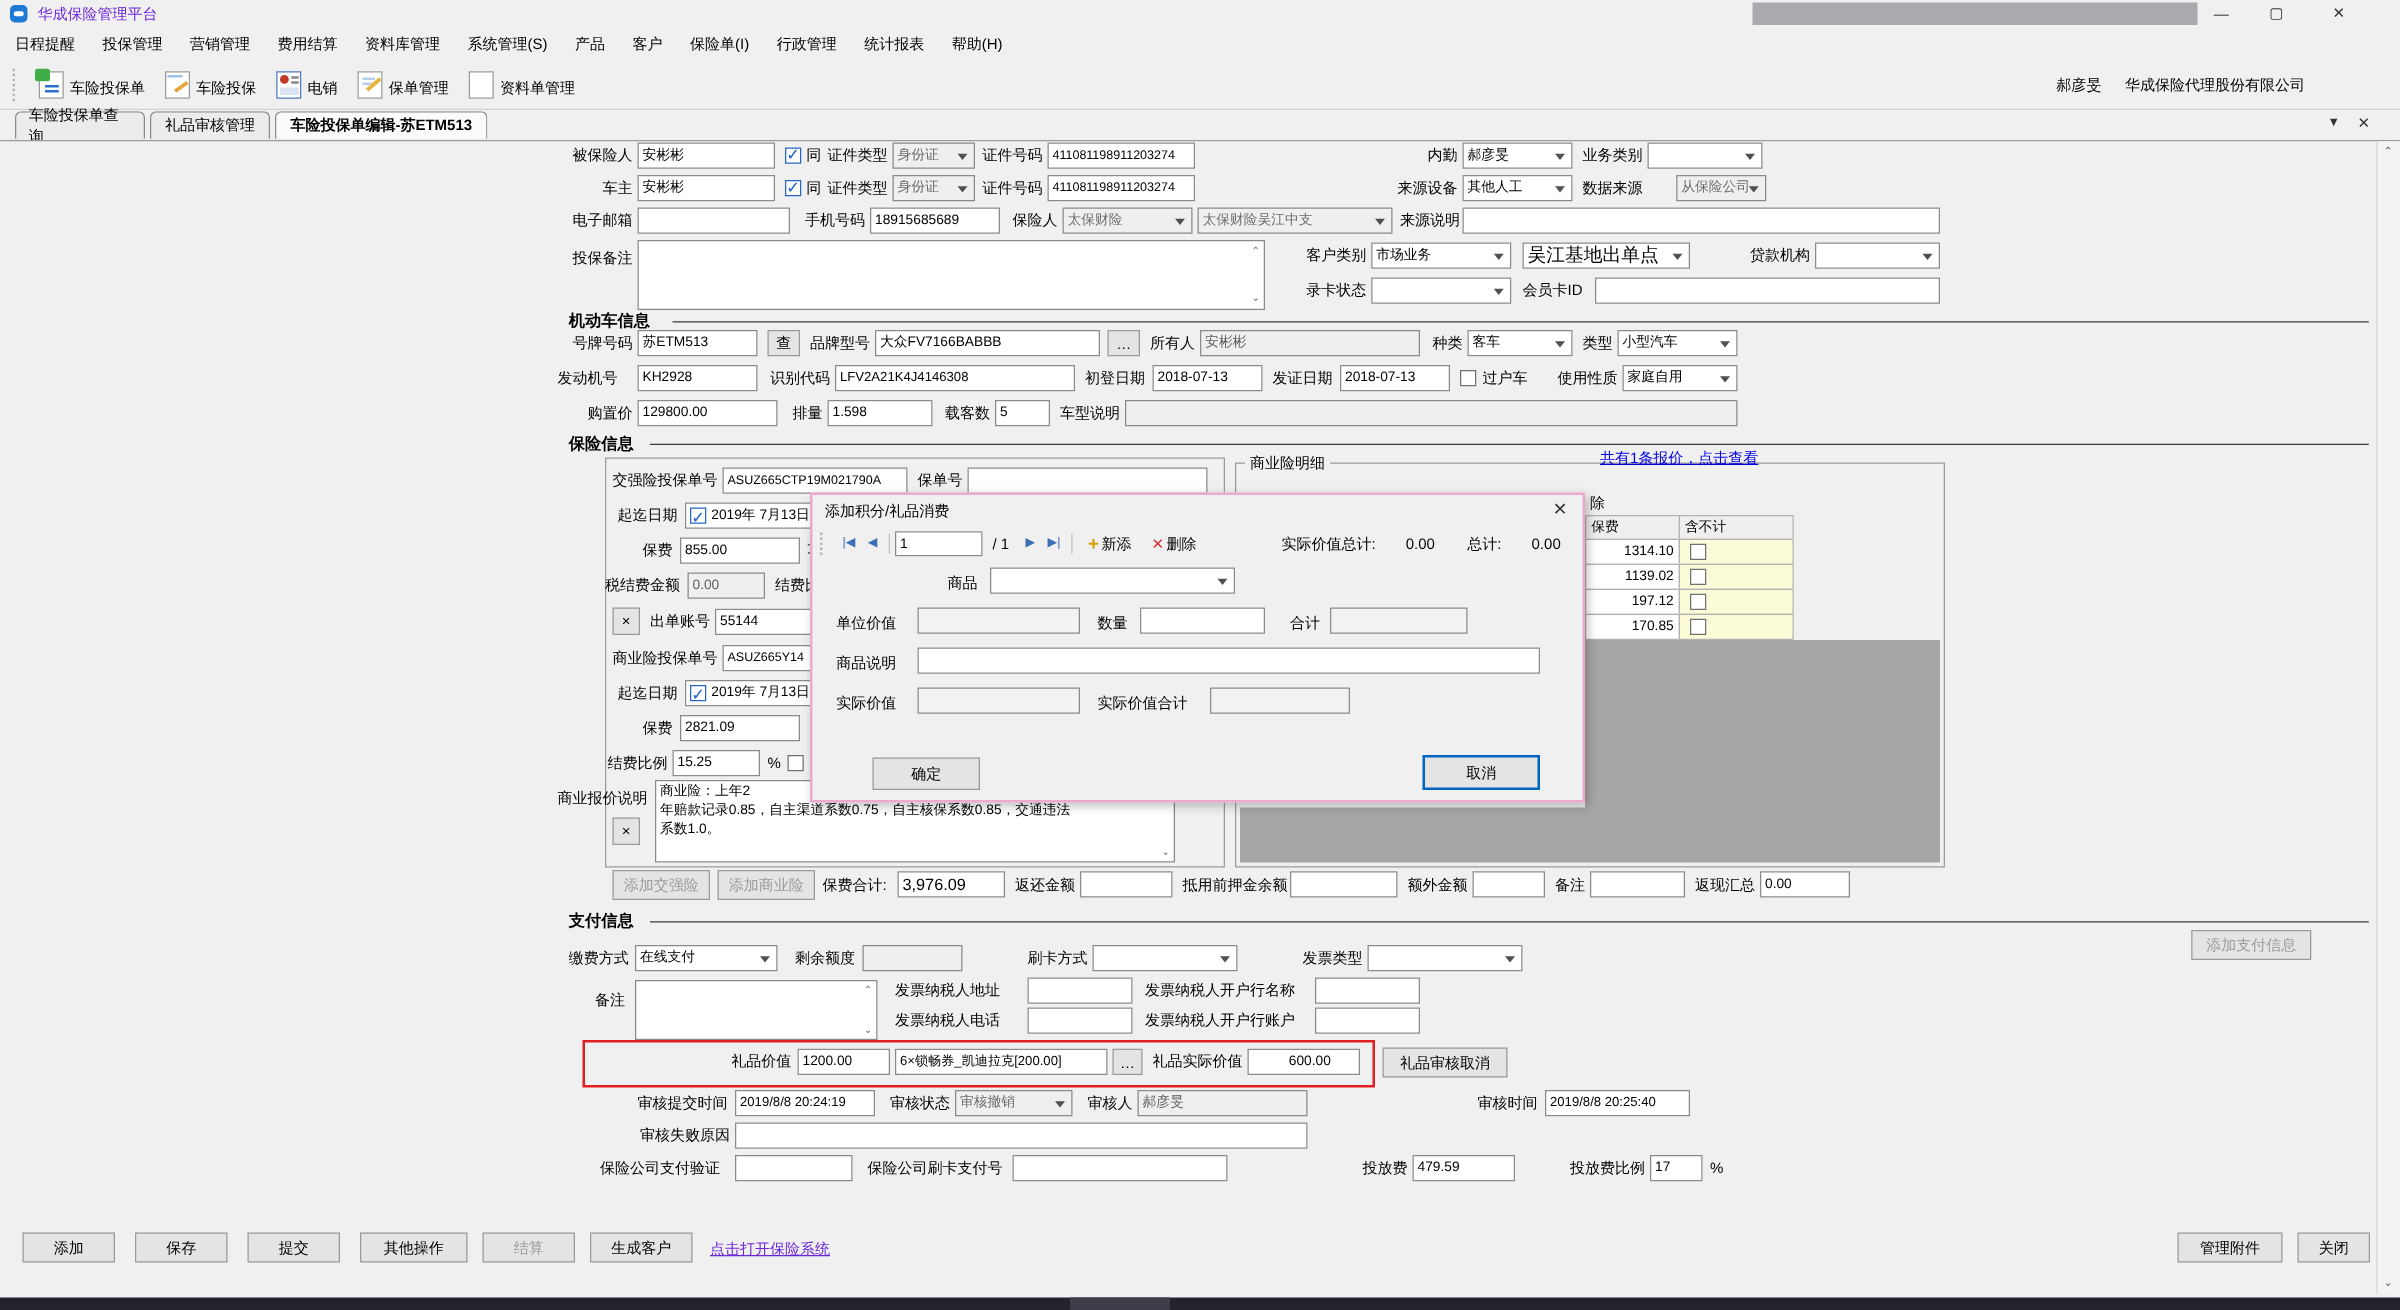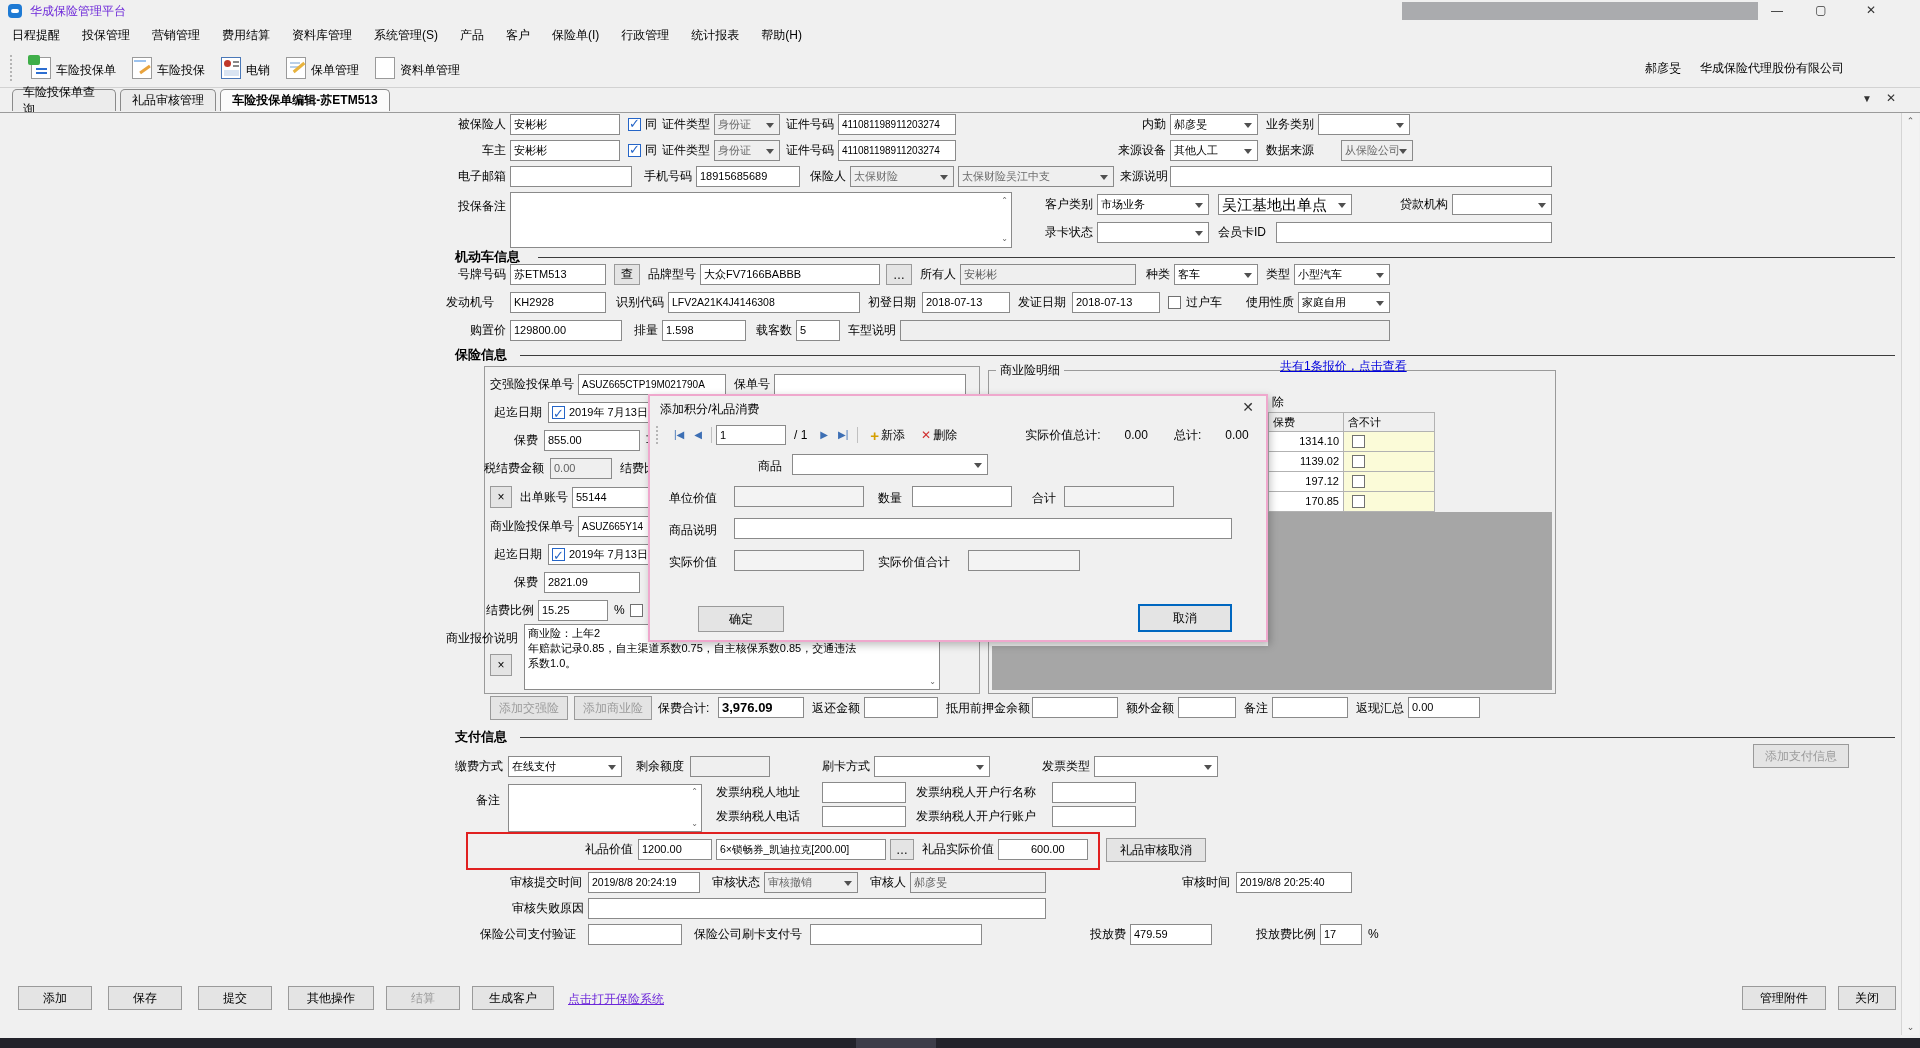--- a/index.html
+++ b/index.html
@@ -300,21 +300,21 @@
 <div class="gridcell" style="left:1343px;top:491px;width:92px;height:21px;background:#fbfbd8;">
     <span class="cb" style="left:8px;top:3px;"></span>
   </div>
 
 <div class="abs" style="left:1268px;top:512px;width:284px;height:178px;background:#a6a6a6;"></div>
 <div class="abs" style="left:992px;top:646px;width:276px;height:44px;background:#a6a6a6;"></div>
 
 <div class="btn dis" style="left:490px;top:696px;width:78px;height:24px;">添加交强险</div>
 <div class="btn dis" style="left:574px;top:696px;width:78px;height:24px;">添加商业险</div>
 <div class="lbl" style="left:658px;top:698px;">保费合计:</div>
-<div class="inp" style="left:718px;top:697px;width:86px;font-weight:bold;font-size:13px;">3,976.09</div>
+<div class="inp" style="left:718px;top:697px;width:86px;font-weight:normal;font-size:13px;">3,976.09</div>
 <div class="lbl" style="left:812px;top:698px;">返还金额</div>
 <div class="inp" style="left:864px;top:697px;width:74px;"></div>
 <div class="lbl" style="left:946px;top:698px;">抵用前押金余额</div>
 <div class="inp" style="left:1032px;top:697px;width:86px;"></div>
 <div class="lbl" style="left:1126px;top:698px;">额外金额</div>
 <div class="inp" style="left:1178px;top:697px;width:58px;"></div>
 <div class="lbl" style="left:1244px;top:698px;">备注</div>
 <div class="inp" style="left:1272px;top:697px;width:76px;"></div>
 <div class="lbl" style="left:1356px;top:698px;">返现汇总</div>
 <div class="inp" style="left:1408px;top:697px;width:72px;">0.00</div>

